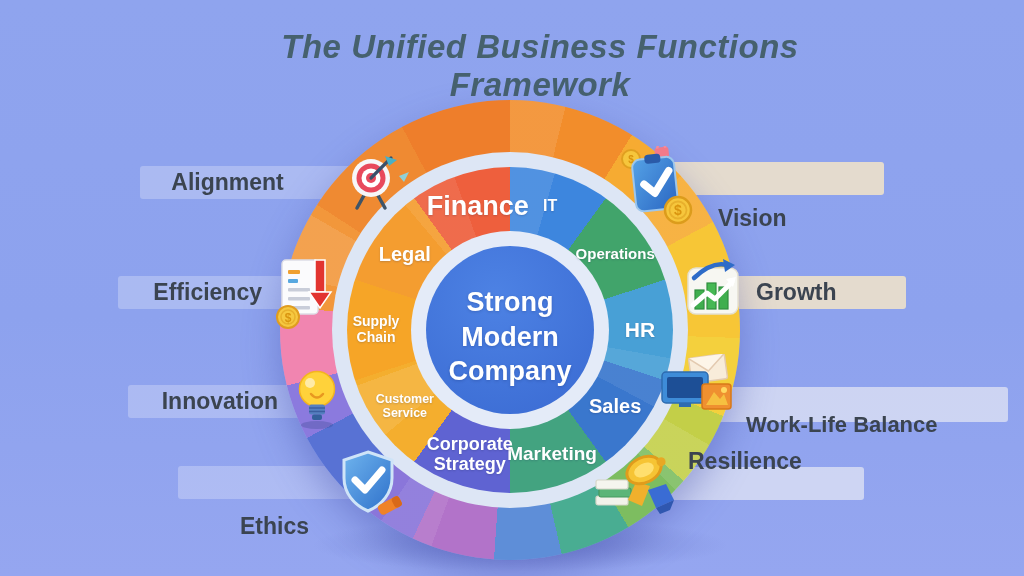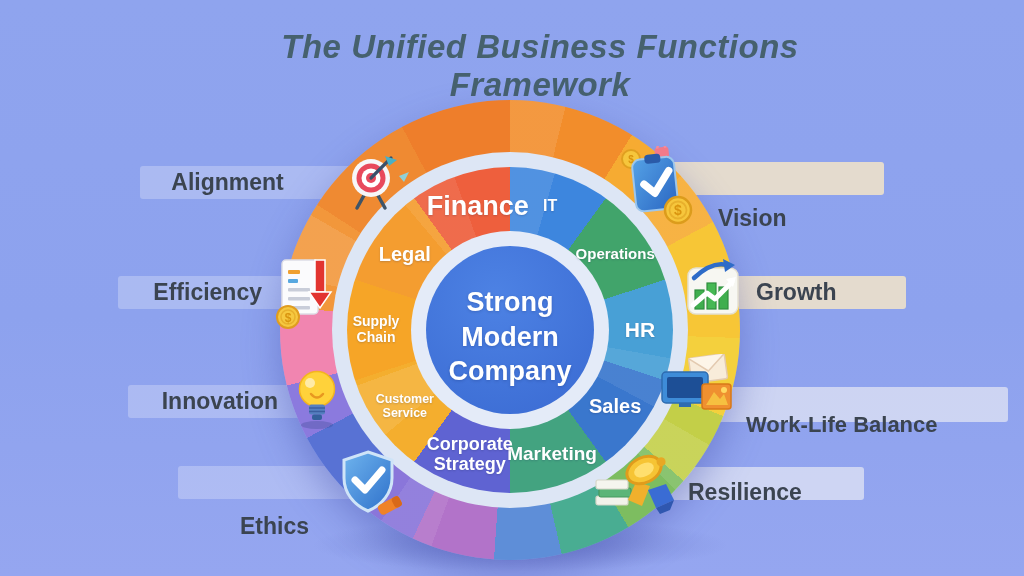--- a/index.html
+++ b/index.html
@@ -75,21 +75,21 @@
   #band-vision{left:640px;top:162px;width:244px;height:33px;background:var(--band-cream,rgba(243,229,200,.85));}
   #label-vision{left:718px;top:165px;margin-top:40px;}
   #icon-vision{left:618px;top:146px;}
   #band-growth{left:692px;top:276px;width:214px;height:33px;background:var(--band-cream,rgba(243,229,200,.85));}
   #label-growth{left:756px;top:279px;}
   #icon-growth{left:684px;top:256px;}
   #band-wlb{left:666px;top:387px;width:342px;height:35px;background:var(--band-gray,rgba(228,232,244,.72));}
   #label-wlb{left:746px;top:391px;font-size:22px;margin-top:21px;}
   #icon-wlb{left:660px;top:354px;}
   #band-resilience{left:608px;top:467px;width:256px;height:33px;background:var(--band-gray,rgba(228,232,244,.72));}
-  #label-resilience{left:688px;top:479px;}
+  #label-resilience{left:688px;top:448px;}
   #icon-resilience{left:592px;top:444px;}
 </style>
 </head>
 <body>
 
 <div class="page-title">The Unified Business Functions Framework</div>
 
 <div class="wheel-shadow"></div>
 
 <div class="wheel">

